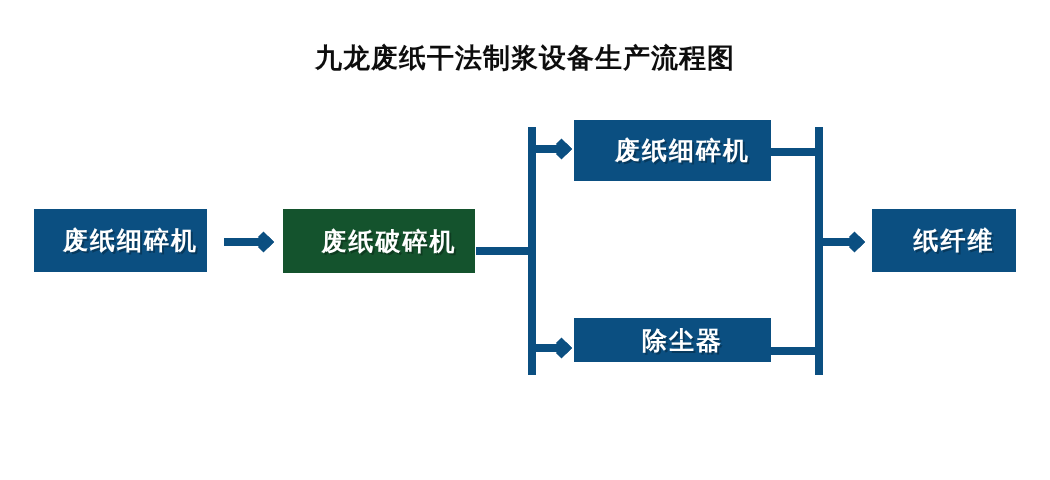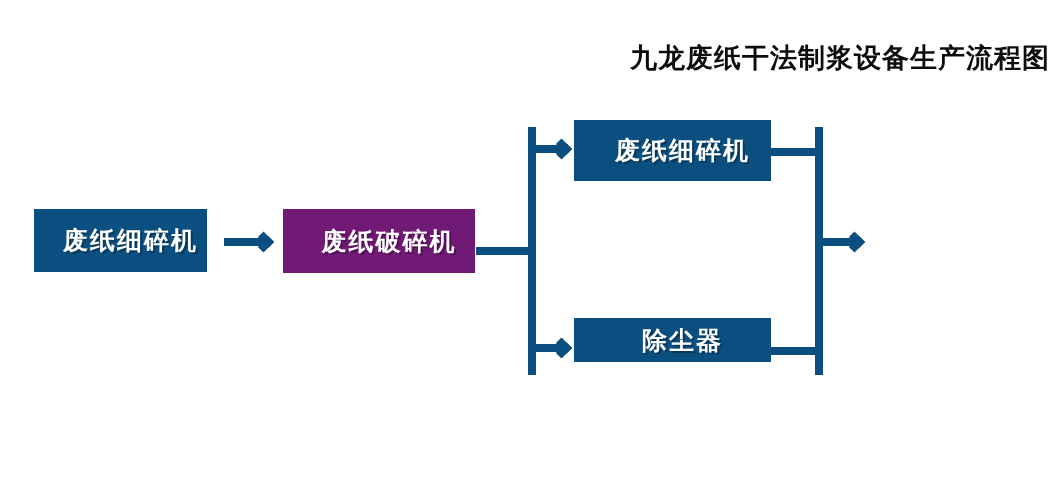--- a/index.html
+++ b/index.html
@@ -15,42 +15,42 @@
     width: 1050px;
     height: 480px;
     background: #ffffff;
     overflow: hidden;
   }
   .title {
     position: absolute;
     left: 0;
     top: 40px;
     width: 1050px;
-    text-align: right;
+    text-align: center;
     font-size: 27px;
     font-weight: bold;
     color: #0d0d0d;
     letter-spacing: 1px;
     font-family: "DejaVu Sans", "Liberation Sans", sans-serif;
   }
   .node {
     position: absolute;
     display: flex;
     align-items: center;
     justify-content: center;
     color: #ffffff;
     font-size: 25px;
     font-weight: bold;
     letter-spacing: 2px;
     text-shadow: 2px 2px 0 rgba(0,0,0,0.28);
     box-sizing: border-box;
     padding-left: 20px;
   }
   .node.blue { background: #0b4f81; }
-  .node.red  { background: #701a75; font-family: Liberation Serif, serif; }
+  .node.red  { background: #14532d; font-family: Liberation Serif, serif; }
 
   .node-box-waste-carton { left: 34px;  top: 209px; width: 173px; height: 63px; }
   .node-box-crusher      { left: 283px; top: 209px; width: 192px; height: 64px; }
   .node-box-shredder     { left: 574px; top: 120px; width: 197px; height: 61px; }
   .node-box-dust         { left: 574px; top: 318px; width: 197px; height: 44px; }
   .node-box-fiber        { left: 872px; top: 209px; width: 144px; height: 63px; }
 
   .vline {
     position: absolute;
     background: #0b4f81;
@@ -113,14 +113,15 @@
   <div class="node blue node-box-shredder">废纸细碎机</div>
 
   <div class="node blue node-box-dust">除尘器</div>
 
   <div class="hline hline-shredder-in"></div>
   <div class="hline hline-dust-in"></div>
   <div class="vline vline-merge"></div>
 
   <div class="arrow arrow-merge-to-fiber"></div>
 
+  <div class="node blue node-box-fiber">纸纤维</div>
 
 </div>
 
 </body></html>

